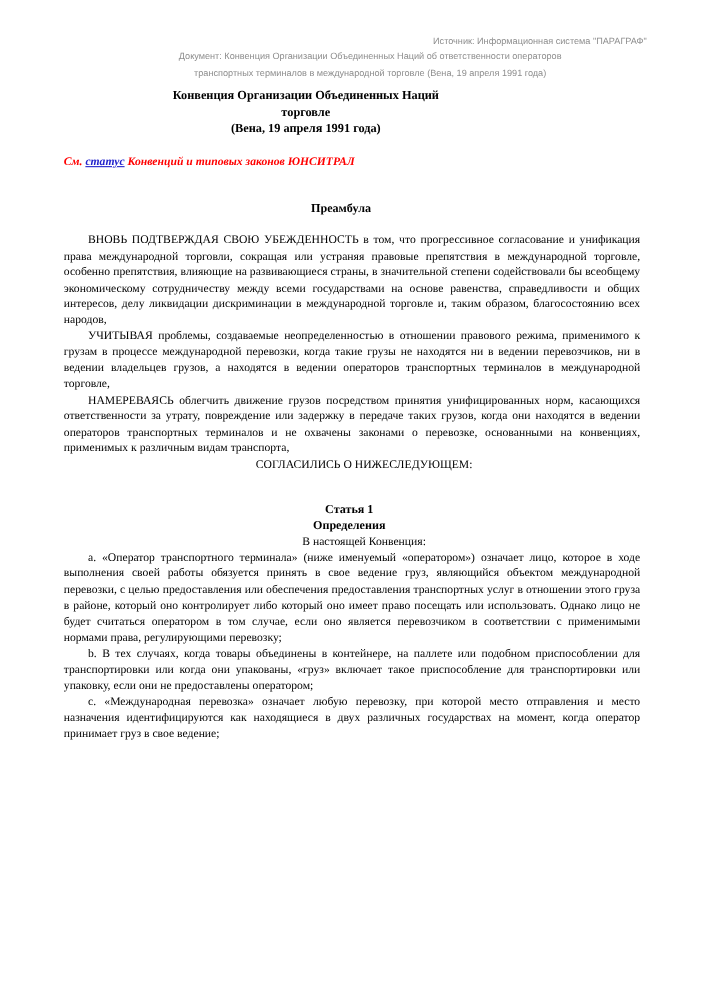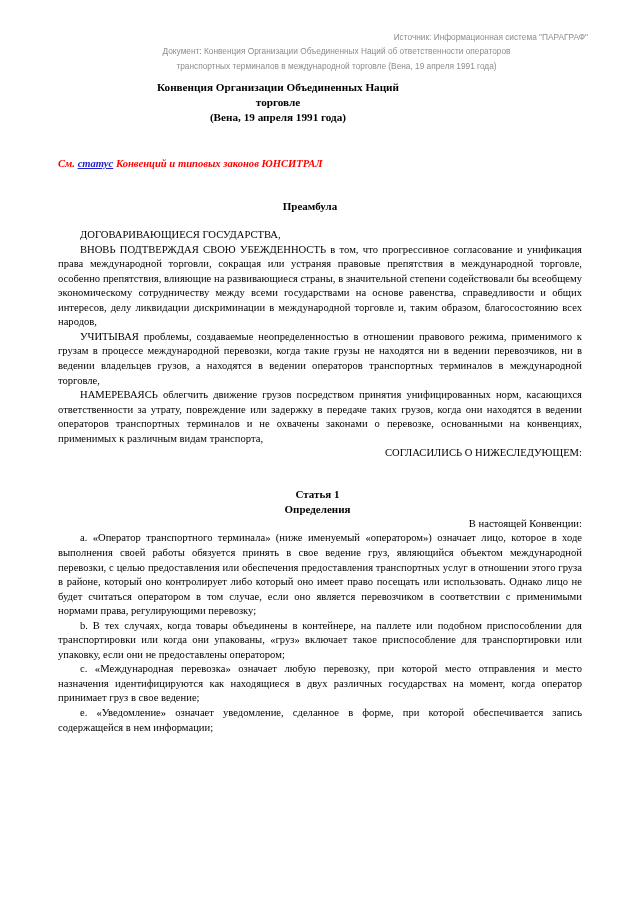--- a/index.html
+++ b/index.html
@@ -48,21 +48,21 @@
     text-align: center;
     font-weight: bold;
     font-size: 11.2px;
     line-height: 14.8px;
     margin-top: 7px;
     padding-right: 84px;
   }
 
   
   .status-note {
-    margin-top: 32px;
+    margin-top: 16px;
     padding-left: 58px;
     font-style: italic;
     font-weight: bold;
     font-size: 10.6px;
     color: #ff0000;
     line-height: 14px;
   }
   .status-note a,
   .status-note .status-link {
     color: #2222cc;
@@ -94,21 +94,21 @@
     padding-right: 58px;
     font-size: 10.6px;
     line-height: 14.55px;
   }
   .body p {
     margin: 0;
     text-align: justify;
     text-indent: 22px;
     text-justify: inter-word;
   }
-  .body p.last-left { text-align: right; }
+  .body p.last-left { text-align: center; }
   .gap-before { margin-top: 14.5px; }
 </style>
 </head>
 <body>
 
 <div class="page">
 
   <div class="doc-header">
     <div class="src-line">Источник: Информационная система "ПАРАГРАФ"</div>
     <div class="doc-line">Документ: Конвенция Организации Объединенных Наций об ответственности операторов</div>
@@ -119,33 +119,31 @@
     <div>Конвенция Организации Объединенных Наций</div>
     <div>торговле</div>
     <div>(Вена, 19 апреля 1991 года)</div>
   </div>
 
   <div class="status-note"><span>См. </span><span class="status-link">статус</span><span> Конвенций и типовых законов ЮНСИТРАЛ</span></div>
 
   <div class="heading-center preamble-heading">Преамбула</div>
 
   <div class="body gap-before">
-    <p>ДОГОВАРИВАЮЩИЕСЯ ГОСУДАРСТВА,</p>
     <p>ВНОВЬ ПОДТВЕРЖДАЯ СВОЮ УБЕЖДЕННОСТЬ в том, что прогрессивное согласование и унификация права международной торговли, сокращая или устраняя правовые препятствия в международной торговле, особенно препятствия, влияющие на развивающиеся страны, в значительной степени содействовали бы всеобщему экономическому сотрудничеству между всеми государствами на основе равенства, справедливости и общих интересов, делу ликвидации дискриминации в международной торговле и, таким образом, благосостоянию всех народов,</p>
     <p>УЧИТЫВАЯ проблемы, создаваемые неопределенностью в отношении правового режима, применимого к грузам в процессе международной перевозки, когда такие грузы не находятся ни в ведении перевозчиков, ни в ведении владельцев грузов, а находятся в ведении операторов транспортных терминалов в международной торговле,</p>
     <p>НАМЕРЕВАЯСЬ облегчить движение грузов посредством принятия унифицированных норм, касающихся ответственности за утрату, повреждение или задержку в передаче таких грузов, когда они находятся в ведении операторов транспортных терминалов и не охвачены законами о перевозке, основанными на конвенциях, применимых к различным видам транспорта,</p>
     <p class="last-left">СОГЛАСИЛИСЬ О НИЖЕСЛЕДУЮЩЕМ:</p>
   </div>
 
   <div class="heading-center article-heading-block">
     <span class="ln">Статья 1</span>
     <span class="ln">Определения</span>
   </div>
 
   <div class="body">
-    <p class="last-left">В настоящей Конвенции:</p>
+    <p class="last-left">В настоящей Конвенция:</p>
     <p>a. «Оператор транспортного терминала» (ниже именуемый «оператором») означает лицо, которое в ходе выполнения своей работы обязуется принять в свое ведение груз, являющийся объектом международной перевозки, с целью предоставления или обеспечения предоставления транспортных услуг в отношении этого груза в районе, который оно контролирует либо который оно имеет право посещать или использовать. Однако лицо не будет считаться оператором в том случае, если оно является перевозчиком в соответствии с применимыми нормами права, регулирующими перевозку;</p>
     <p>b. В тех случаях, когда товары объединены в контейнере, на паллете или подобном приспособлении для транспортировки или когда они упакованы, «груз» включает такое приспособление для транспортировки или упаковку, если они не предоставлены оператором;</p>
     <p>c. «Международная перевозка» означает любую перевозку, при которой место отправления и место назначения идентифицируются как находящиеся в двух различных государствах на момент, когда оператор принимает груз в свое ведение;</p>
-    <p>e. «Уведомление» означает уведомление, сделанное в форме, при которой обеспечивается запись содержащейся в нем информации;</p>
   </div>
 
 </div>
 
 </body></html>

